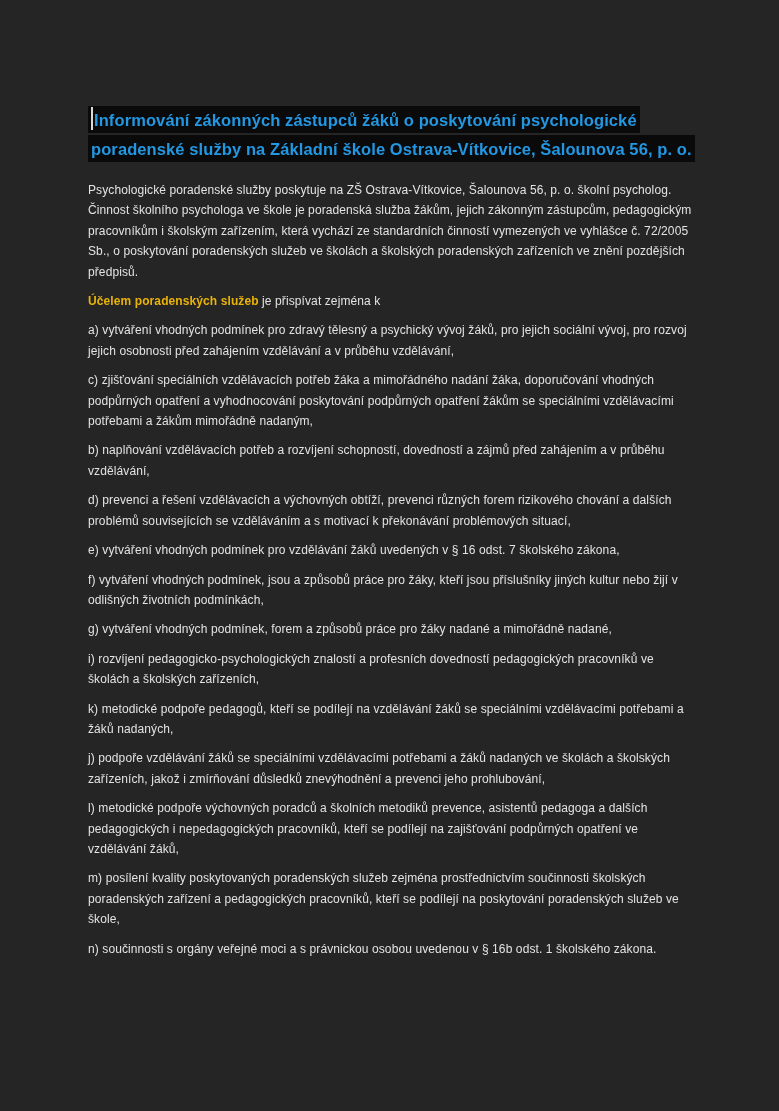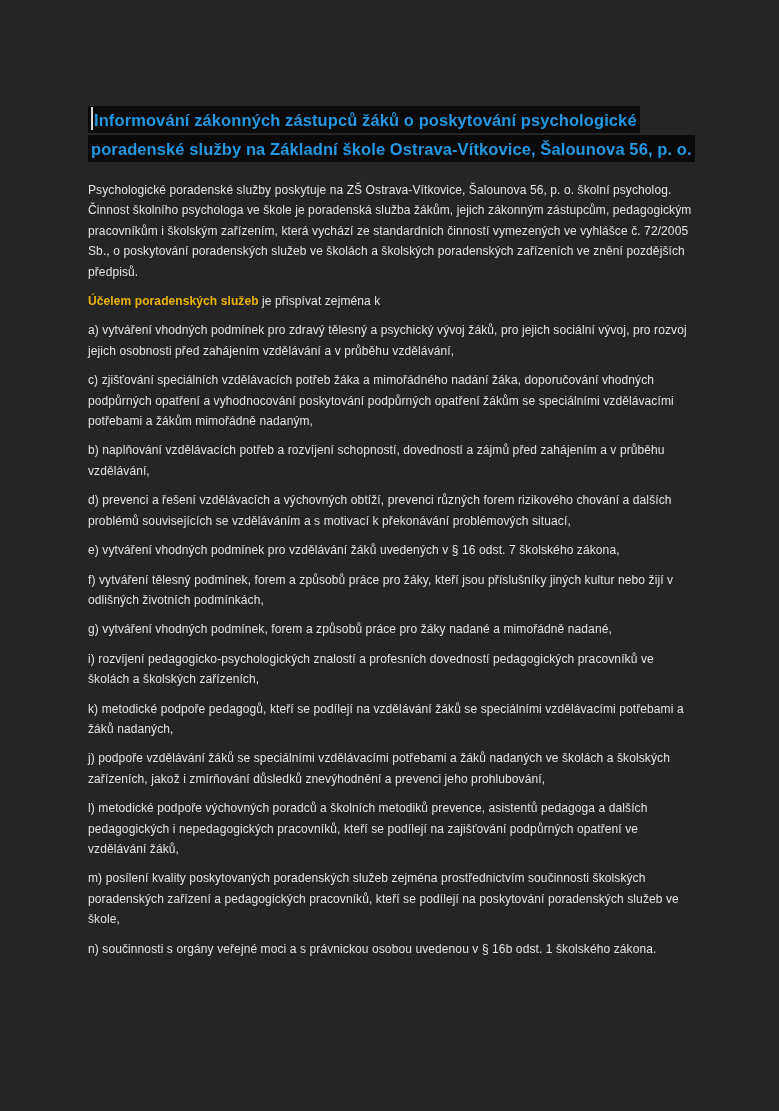--- a/index.html
+++ b/index.html
@@ -69,21 +69,21 @@
 
     <p>Psychologické poradenské služby poskytuje na ZŠ Ostrava-Vítkovice, Šalounova 56, p. o. školní psycholog. Činnost školního psychologa ve škole je poradenská služba žákům, jejich zákonným zástupcům, pedagogickým pracovníkům i školským zařízením, která vychází ze standardních činností vymezených ve vyhlášce č. 72/2005 Sb., o poskytování poradenských služeb ve školách a školských poradenských zařízeních ve znění pozdějších předpisů.</p>
 
     <p><b>Účelem poradenských služeb</b><span> je přispívat zejména k</span></p>
 
     <p>a) vytváření vhodných podmínek pro zdravý tělesný a psychický vývoj žáků, pro jejich sociální vývoj, pro rozvoj jejich osobnosti před zahájením vzdělávání a v průběhu vzdělávání,</p>
     <p>c) zjišťování speciálních vzdělávacích potřeb žáka a mimořádného nadání žáka, doporučování vhodných podpůrných opatření a vyhodnocování poskytování podpůrných opatření žákům se speciálními vzdělávacími potřebami a žákům mimořádně nadaným,</p>
     <p>b) naplňování vzdělávacích potřeb a rozvíjení schopností, dovedností a zájmů před zahájením a v průběhu vzdělávání,</p>
     <p>d) prevenci a řešení vzdělávacích a výchovných obtíží, prevenci různých forem rizikového chování a dalších problémů souvisejících se vzděláváním a s motivací k překonávání problémových situací,</p>
     <p>e) vytváření vhodných podmínek pro vzdělávání žáků uvedených v § 16 odst. 7 školského zákona,</p>
-    <p>f) vytváření tělesný podmínek, forem a způsobů práce pro žáky, kteří jsou příslušníky jiných kultur nebo žijí v odlišných životních podmínkách,</p>
+    <p>f) vytváření vhodných podmínek, jsou a způsobů práce pro žáky, kteří jsou příslušníky jiných kultur nebo žijí v odlišných životních podmínkách,</p>
     <p>g) vytváření vhodných podmínek, forem a způsobů práce pro žáky nadané a mimořádně nadané,</p>
     <p>i) rozvíjení pedagogicko-psychologických znalostí a profesních dovedností pedagogických pracovníků ve školách a školských zařízeních,</p>
     <p>k) metodické podpoře pedagogů, kteří se podílejí na vzdělávání žáků se speciálními vzdělávacími potřebami a žáků nadaných,</p>
     <p>j) podpoře vzdělávání žáků se speciálními vzdělávacími potřebami a žáků nadaných ve školách a školských zařízeních, jakož i zmírňování důsledků znevýhodnění a prevenci jeho prohlubování,</p>
     <p>l) metodické podpoře výchovných poradců a školních metodiků prevence, asistentů pedagoga a dalších pedagogických i nepedagogických pracovníků, kteří se podílejí na zajišťování podpůrných opatření ve vzdělávání žáků,</p>
     <p>m) posílení kvality poskytovaných poradenských služeb zejména prostřednictvím součinnosti školských poradenských zařízení a pedagogických pracovníků, kteří se podílejí na poskytování poradenských služeb ve škole,</p>
     <p>n) součinnosti s orgány veřejné moci a s právnickou osobou uvedenou v § 16b odst. 1 školského zákona.</p>
 
   </div>
 </div>

